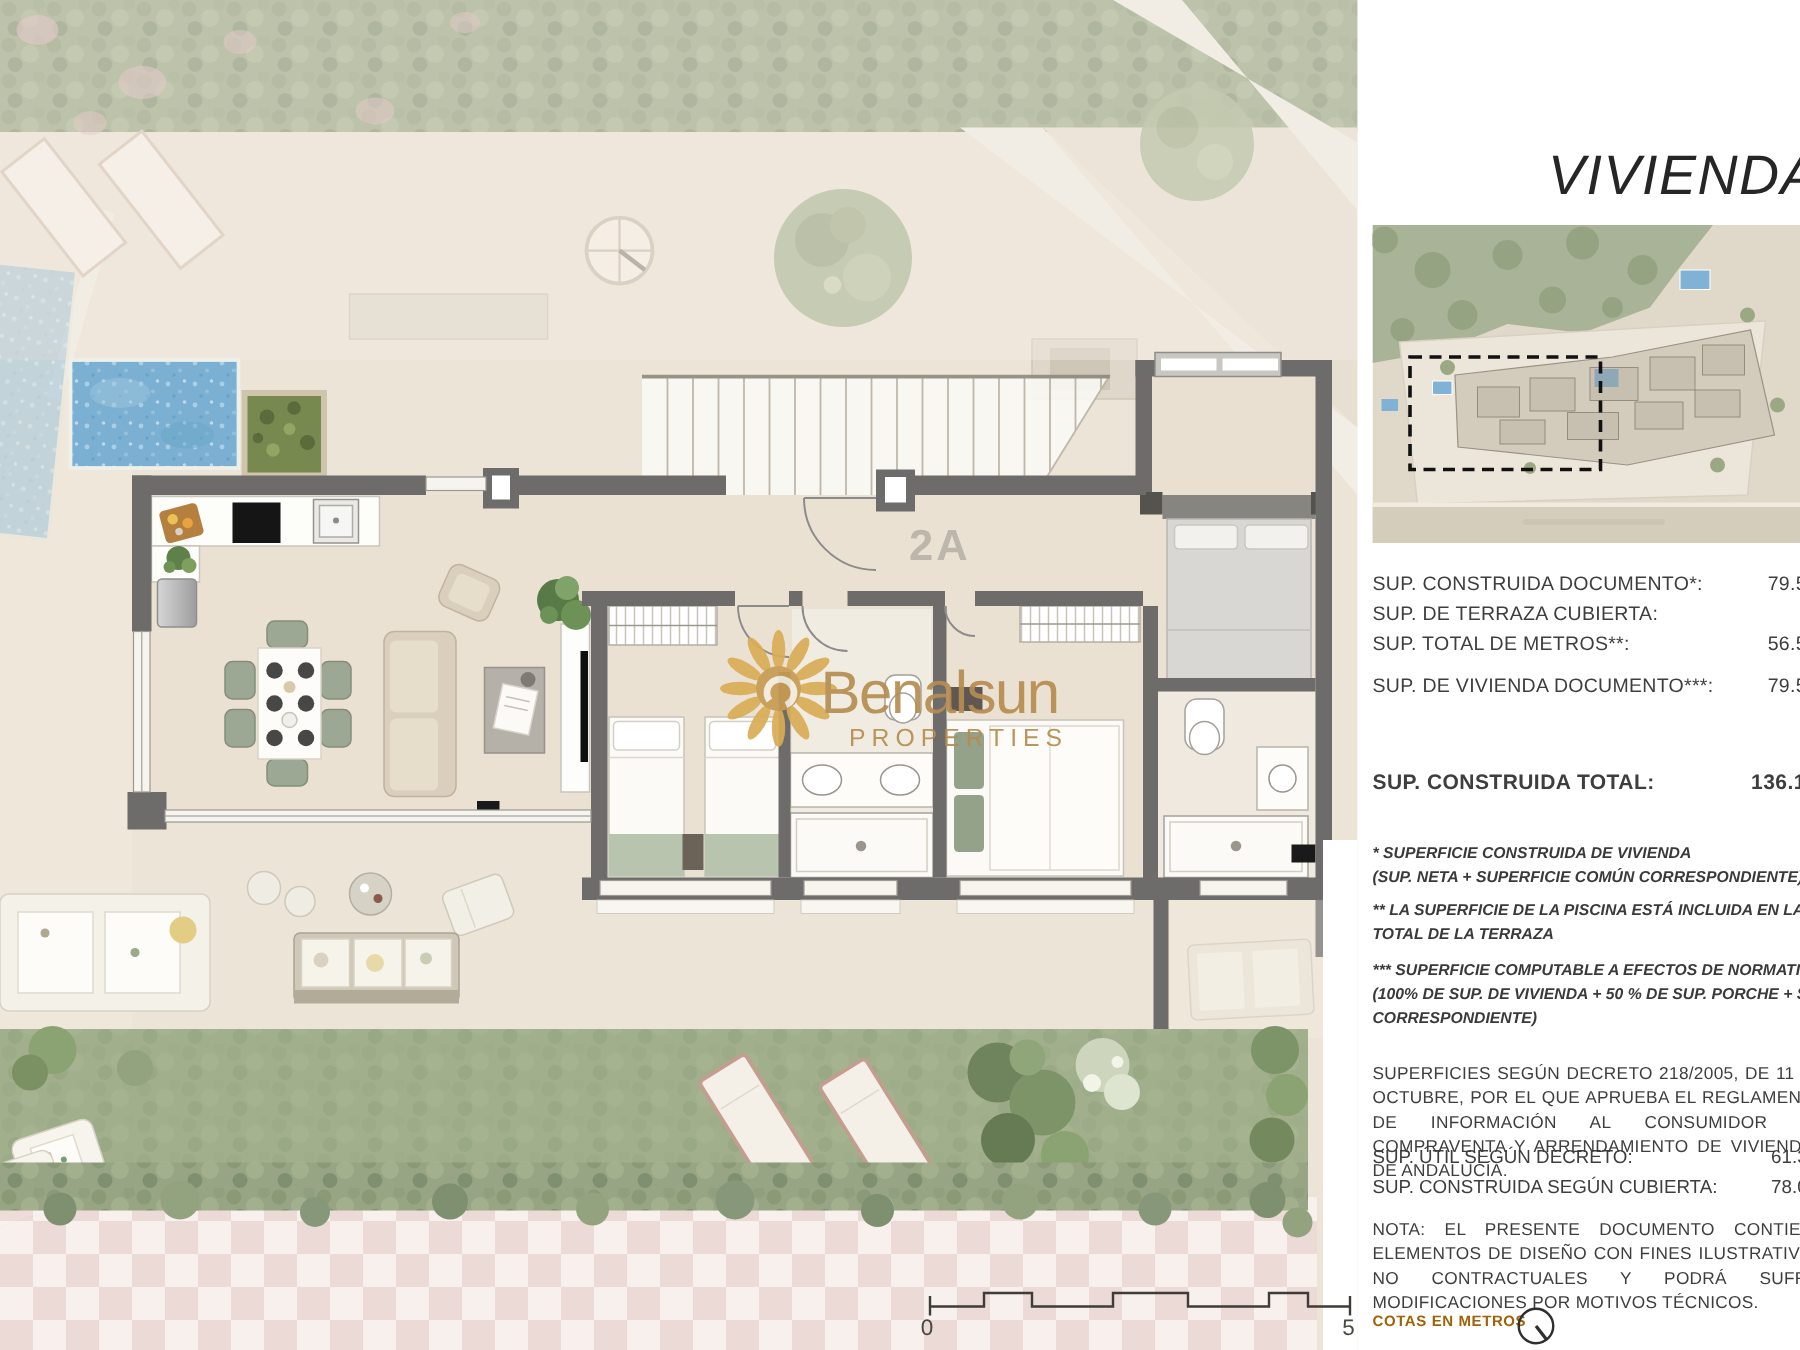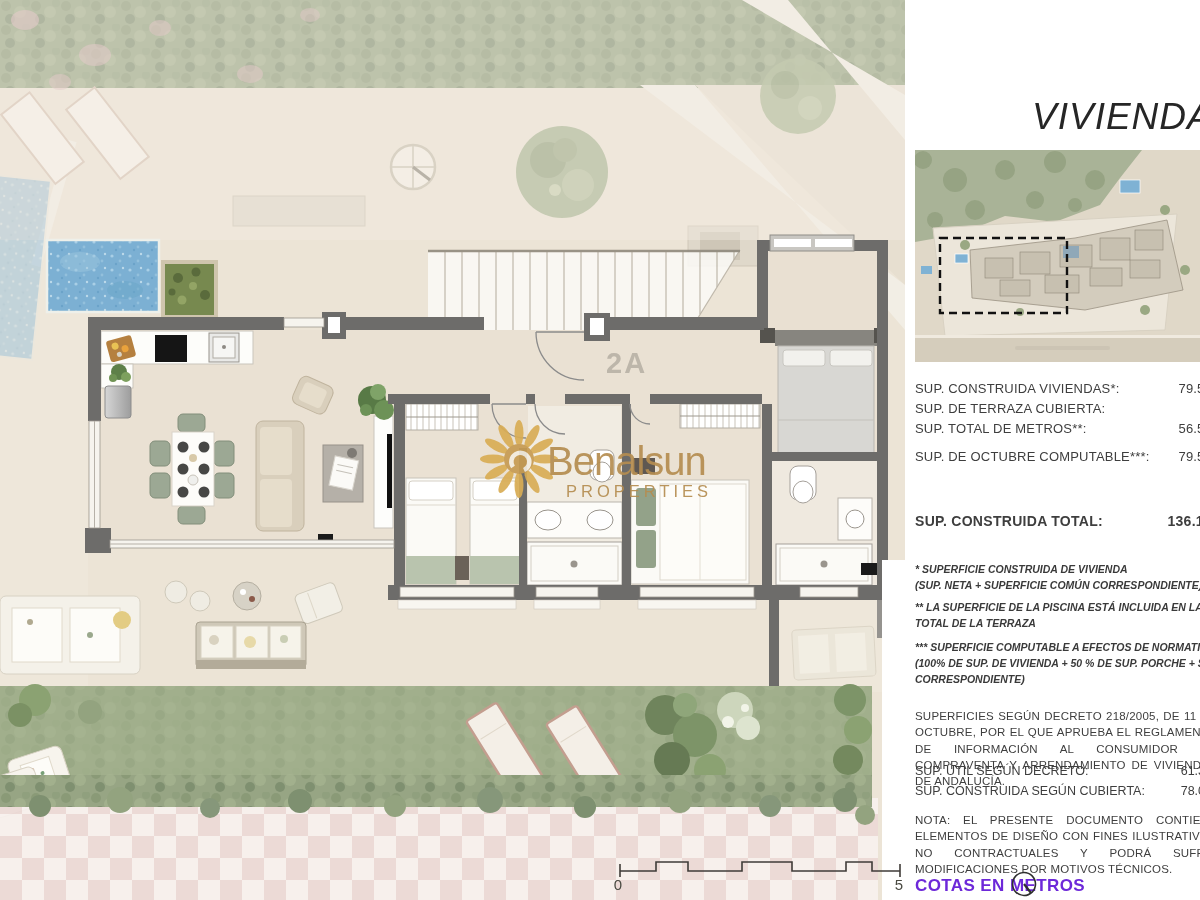--- a/index.html
+++ b/index.html
@@ -11,21 +11,21 @@
   .arow{left:915px;width:297px;display:flex;justify-content:space-between;
         font-size:13px;letter-spacing:.2px;color:#3e3e3e;white-space:nowrap}
   .arow .v{text-align:right}
   .total{font-size:14px;font-weight:700;letter-spacing:.3px}
   .fnote{left:915px;width:310px;font-size:10.5px;font-weight:700;font-style:italic;
          color:#3a3a3a;white-space:nowrap}
   .para{left:915px;width:302px;font-size:11.5px;line-height:1.42;text-align:justify;
         letter-spacing:.2px;color:#3e3e3e}
   .drow{left:915px;width:297px;display:flex;justify-content:space-between;
         font-size:12.5px;color:#3e3e3e;white-space:nowrap}
-  #cotas{left:915px;top:876px;font-size:17px;font-weight:700;letter-spacing:.4px;color:#6d28d9}
+  #cotas{left:915px;top:876px;font-size:10px;font-weight:700;letter-spacing:.4px;color:#a16207}
   svg text{font-family:"Liberation Sans",sans-serif}
 </style>
 </head>
 <body>
 
 <svg class="abs" style="left:0;top:0" width="905" height="900" viewBox="0 0 905 900">
   <defs>
     <pattern id="checker" width="44" height="44" patternUnits="userSpaceOnUse">
       <rect width="44" height="44" fill="#f8f1ee"></rect>
       <rect width="22" height="22" fill="#ecd9d6"></rect>
@@ -534,33 +534,33 @@
       <circle cx="250" cy="60" r="5"></circle>
       <circle cx="270" cy="120" r="5"></circle>
     <circle cx="105" cy="162" r="4"></circle>
       <circle cx="230" cy="160" r="5"></circle>
   </g>
   <rect x="25" y="88" width="127" height="75" fill="none" stroke="#111111" stroke-width="2.4" stroke-dasharray="8 5"></rect>
   <rect x="100" y="196" width="95" height="4" rx="2" fill="#c9c2b2" opacity=".8"></rect>
 </svg>
 
 <div class="abs arow" style="top:381px">
-  <span>SUP. CONSTRUIDA VIVIENDAS*:</span>
+  <span>SUP. CONSTRUIDA DOCUMENTO*:</span>
   <span class="v">79.59</span>
 </div>
 <div class="abs arow" style="top:401px">
   <span>SUP. DE TERRAZA CUBIERTA:</span>
 
 </div>
 <div class="abs arow" style="top:421px">
   <span>SUP. TOTAL DE METROS**:</span>
   <span class="v">56.58</span>
 </div>
 <div class="abs arow" style="top:449px">
-  <span>SUP. DE OCTUBRE COMPUTABLE***:</span>
+  <span>SUP. DE VIVIENDA DOCUMENTO***:</span>
   <span class="v">79.59</span>
 </div>
 <div class="abs arow total" style="top:513px">
   <span>SUP. CONSTRUIDA TOTAL:</span>
   <span class="v">136.17</span>
 </div>
 
 <div class="abs fnote" style="top:563px">* SUPERFICIE CONSTRUIDA DE VIVIENDA</div>
 <div class="abs fnote" style="top:579px">(SUP. NETA + SUPERFICIE COMÚN CORRESPONDIENTE)</div>
 <div class="abs fnote" style="top:601px">** LA SUPERFICIE DE LA PISCINA ESTÁ INCLUIDA EN LA SUPERFICIE</div>

